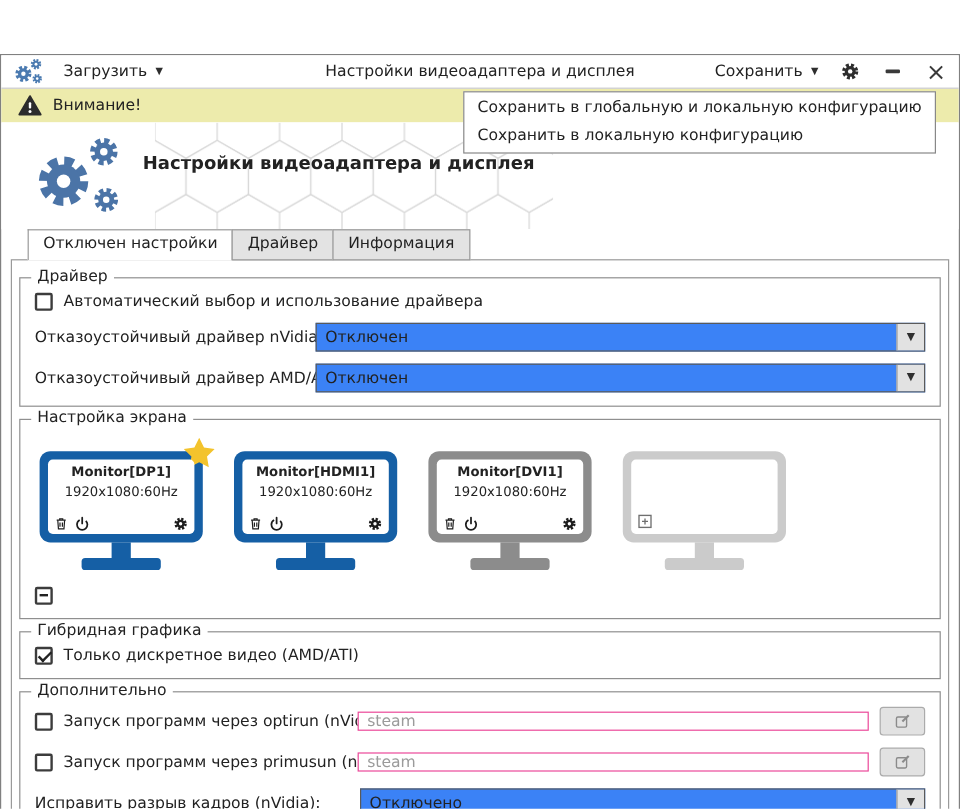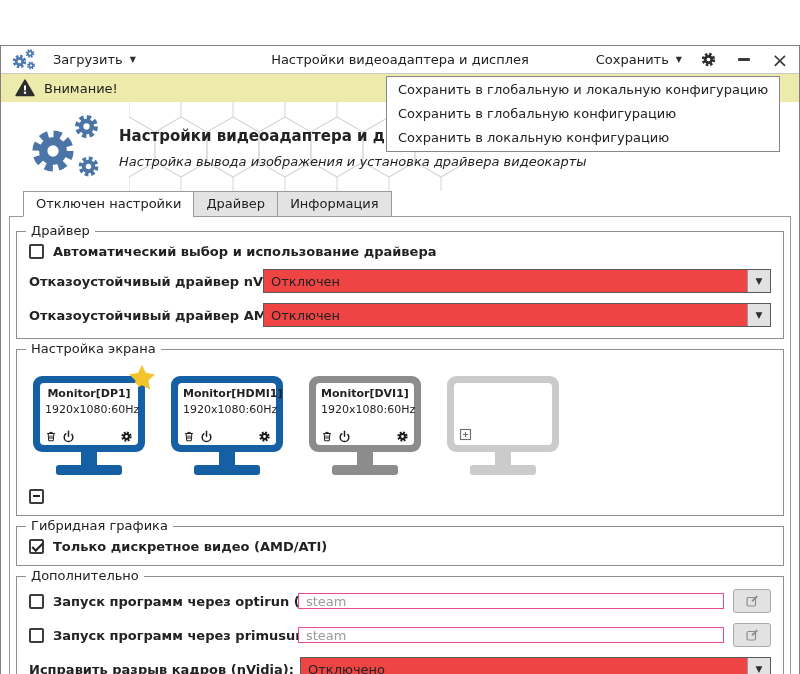--- a/index.html
+++ b/index.html
@@ -35,44 +35,44 @@
   .tab:first-child { margin-left:0; }
   .tab.active { background:#fff; border-bottom:1px solid #fff; }
 
   
   .panel { flex:1; margin:0 8px; border:1px solid #9a9a9a; background:#fff; padding-top:8px; position:relative; z-index:1; }
   .group { position:relative; border:1px solid #8f8f8f; margin:6px 6px 10px; padding:12px 12px 9px; }
   .group-title { position:absolute; top:-9px; left:9px; background:#fff; padding:0 5px; white-space:nowrap; }
 
   .row { display:flex; align-items:center; margin-bottom:10px; }
   .row:last-child { margin-bottom:2px; }
-  .lbl { white-space:nowrap;font-weight:bold; }
+  .lbl { white-space:nowrap; }
   .lbl-w1 { width:234px; flex:none; }
   .lbl-w2 { width:245px; flex:none; }
   .lbl-w3 { width:271px; flex:none; }
 
   
   .checkbox { width:15px; height:15px; border:2px solid #3c3c3c; border-radius:2px; background:#fff; position:relative; flex:none; margin-right:9px; }
   .checkbox[data-state="checked"]::after { content:""; position:absolute; left:1px; top:2px; width:9px; height:4px; border-left:2px solid #222; border-bottom:2px solid #222; transform:rotate(-45deg); }
   .checkbox[data-state="indeterminate"]::after { content:""; position:absolute; left:2px; top:4px; width:7px; border-top:2px solid #222; }
 
   
-  .combo { flex:1; height:24px; border:1px solid #5a5a5a; background:#ef4444; display:flex; align-items:stretch; }
+  .combo { flex:1; height:24px; border:1px solid #5a5a5a; background:#3b82f6; display:flex; align-items:stretch; }
   .combo-text { flex:1; display:flex; align-items:center; padding:0 7px; white-space:nowrap; overflow:hidden; }
   .combo-btn { width:23px; flex:none; background:#e2e2e2; border-left:1px solid #9a9a9a; display:flex; align-items:center; justify-content:center; }
   .combo-btn .chev { font-size:9px; }
 
   
   .text-input { flex:1; height:16px; border:1px solid #ec4899; padding:0 7px; font:13px "DejaVu Sans", sans-serif; color:#333; }
   .text-input::placeholder { color:#9b9b9b; }
   .edit-btn { flex:none; width:38px; height:24px; margin-left:9px; background:#e2e2e2; border:1px solid #ababab; border-radius:3px; display:flex; align-items:center; justify-content:center; color:#8b8b8b; }
 
   
   .mon-row { display:flex; gap:26px; padding:14px 4px 0; }
-  .monitor { width:112px; position:relative; flex:none; }
+  .monitor { width:136px; position:relative; flex:none; }
   .m-body { height:76px; border-radius:9px; padding:7px; }
   .m-screen { background:#fff; border-radius:4px; height:62px; display:flex; flex-direction:column; padding:3px 5px 2px; position:relative; }
   .m-name { font-size:11px; font-weight:bold; text-align:center; line-height:16px; white-space:nowrap; }
   .m-mode { font-size:11px; text-align:center; line-height:16px; white-space:nowrap; }
   .m-icons { display:flex; align-items:center; gap:5px; margin-top:auto; color:#1d1d1d; }
   .m-spacer { flex:1; }
   .m-neck { width:16px; height:13px; margin:0 auto; }
   .m-base { width:66px; height:10px; margin:0 auto; border-radius:3px; }
   .m-blue .m-body, .m-blue .m-neck, .m-blue .m-base { background:#155fa5; }
   .m-gray .m-body, .m-gray .m-neck, .m-gray .m-base { background:#8c8c8c; }
@@ -195,21 +195,20 @@
     </svg>
     <span class="hdr-icon icon">
       <svg width="84" height="70" viewBox="0 0 84 70">
         <use href="#gear" x="0" y="13" width="52" height="52"></use>
         <use href="#gear" x="45" y="0" width="29" height="29"></use>
         <use href="#gear" x="49" y="42" width="25" height="25"></use>
       </svg>
     </span>
     <div class="hdr-texts">
       <div class="hdr-title">Настройки видеоадаптера и дисплея</div>
-      <div class="hdr-sub">Настройка вывода изображения и установка драйвера видеокарты</div>
     </div>
   </div>
 
   <div class="tabbar">
     <div class="tab active">Отключен настройки</div>
     <div class="tab">Драйвер</div>
     <div class="tab">Информация</div>
   </div>
 
   <div class="panel">
@@ -407,17 +406,16 @@
     <svg class="grip" width="16" height="14">
       <g stroke="#555" stroke-width="1.2">
         <line x1="13" y1="3" x2="4" y2="12"></line>
         <line x1="13" y1="8" x2="9" y2="12"></line>
       </g>
     </svg>
   </div>
 
   <div class="save-menu">
     <div class="save-menu-item">Сохранить в глобальную и локальную конфигурацию</div>
-    <div class="save-menu-item">Сохранить в глобальную конфигурацию</div>
     <div class="save-menu-item">Сохранить в локальную конфигурацию</div>
   </div>
 
 </div>
 
 </body></html>

